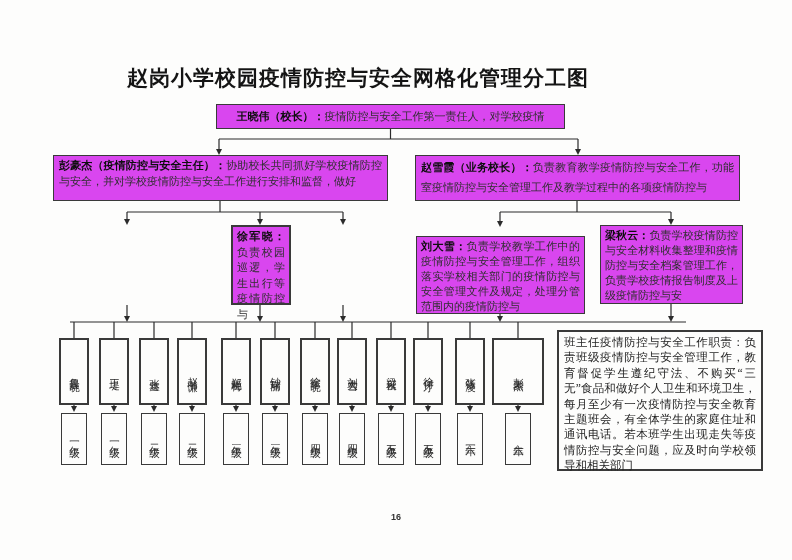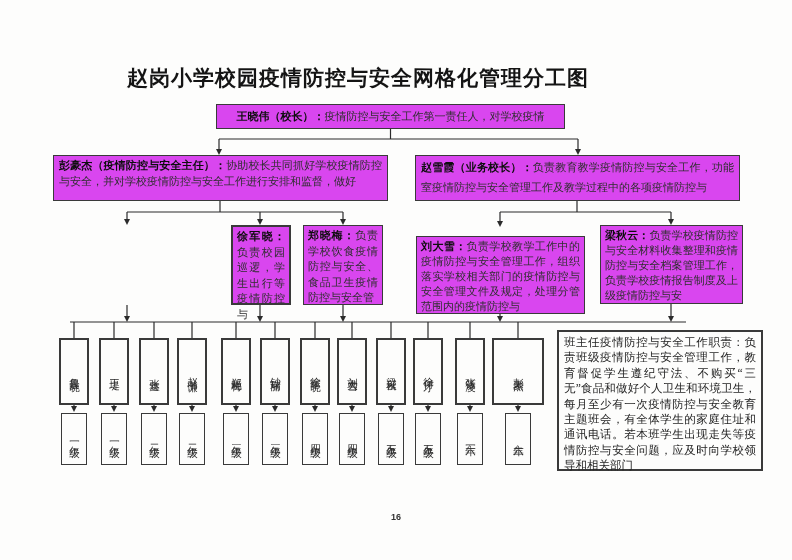--- a/index.html
+++ b/index.html
@@ -144,23 +144,20 @@
   <div class="box l2box-left">
     <b>彭豪杰（疫情防控与安全主任）：</b><span>协助校长共同抓好学校疫情防控与安全，并对学校疫情防控与安全工作进行安排和监督，做好</span>
   </div>
   <div class="box l2box-right">
     <b>赵雪霞（业务校长）：</b><span>负责教育教学疫情防控与安全工作，功能室疫情防控与安全管理工作及教学过程中的各项疫情防控与</span>
   </div>
 
   <div class="box l3box2">
     <b>徐军晓：</b><span>负责校园巡逻，学生出行等疫情防控与</span>
   </div>
-  <div class="box l3box3">
-    <b>郑晓梅：</b><span>负责学校饮食疫情防控与安全、食品卫生疫情防控与安全管</span>
-  </div>
   <div class="box l3box4">
     <b>刘大雪：</b><span>负责学校教学工作中的疫情防控与安全管理工作，组织落实学校相关部门的疫情防控与安全管理文件及规定，处理分管范围内的疫情防控与</span>
   </div>
   <div class="box l3box5">
     <b>梁秋云：</b><span>负责学校疫情防控与安全材料收集整理和疫情防控与安全档案管理工作，负责学校疫情报告制度及上级疫情防控与安</span>
   </div>
 
   <div class="vbox namebox" style="left:59px">鲁晨晓</div>
   <div class="vbox namebox" style="left:99px">王堤</div>
   <div class="vbox namebox" style="left:139px">张鑫</div>

